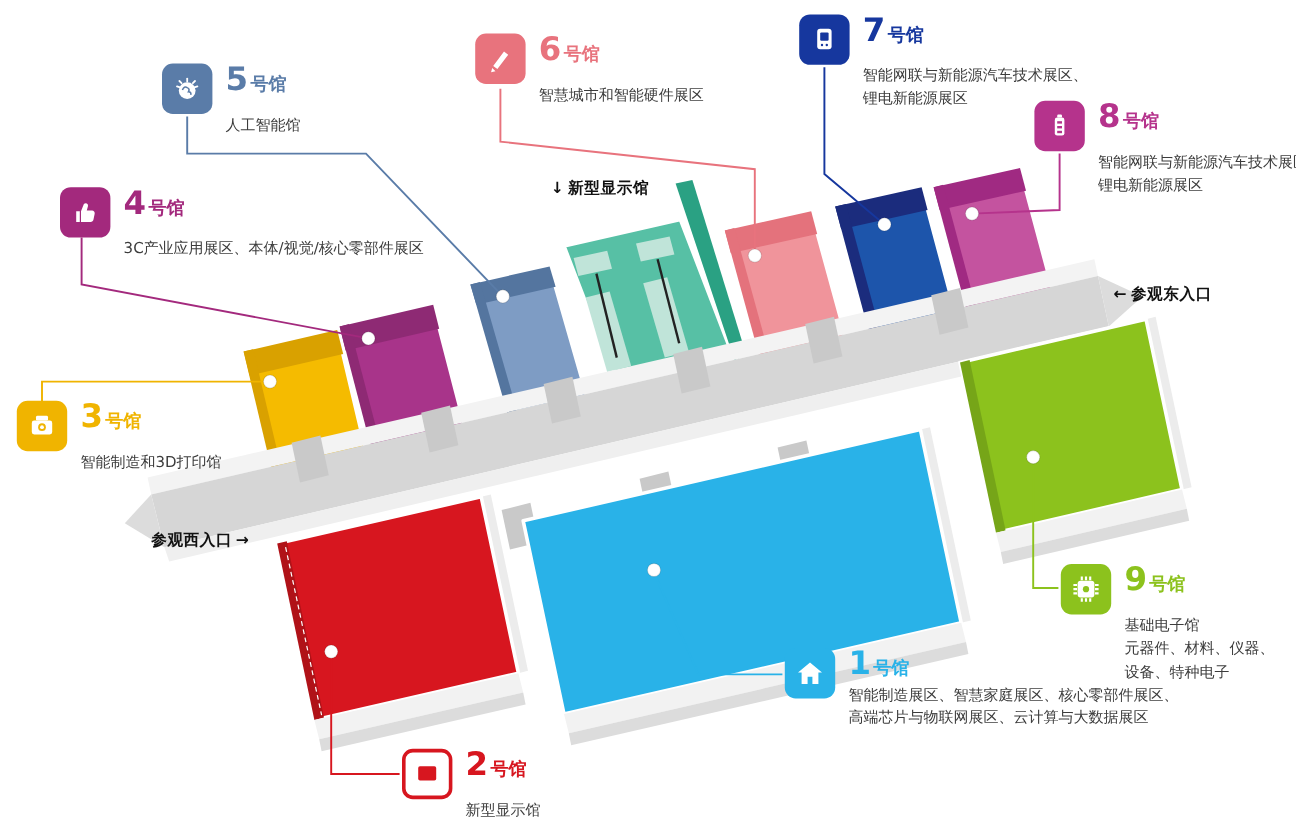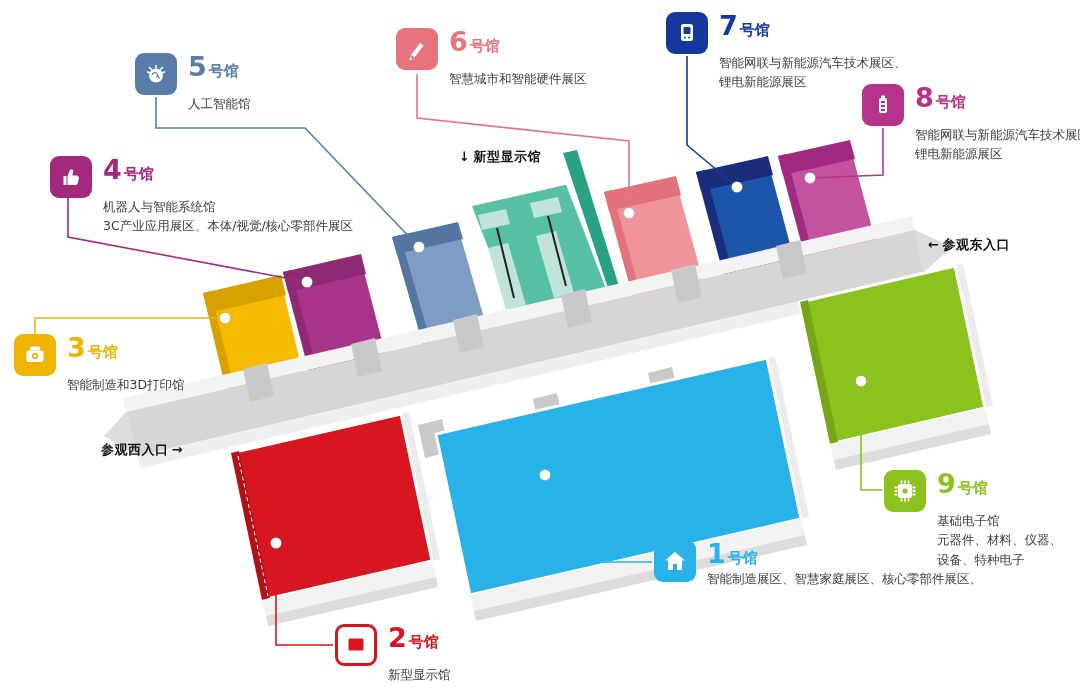--- a/index.html
+++ b/index.html
@@ -134,21 +134,21 @@
       <circle class="dot" cx="737" cy="187" r="5.5"></circle>
       <circle class="dot" cx="810" cy="178" r="5.5"></circle>
       <circle class="dot" cx="276" cy="543" r="5.5"></circle>
       <circle class="dot" cx="545" cy="475" r="5.5"></circle>
       <circle class="dot" cx="861" cy="381" r="5.5"></circle>
     </g>
   </svg>
 
   <div class="entr" style="left:456px;top:148px"><span class="arr">↓</span><span>新型显示馆</span></div>
   <div class="entr" style="left:925px;top:236px"><span class="arr">←</span><span>参观东入口</span></div>
-  <div class="entr" style="left:101px;top:441px"><span>参观西入口</span><span class="arr">→</span></div>
+  <div class="entr" style="left:126px;top:441px"><span>参观西入口</span><span class="arr">→</span></div>
 
   <div class="callout" style="left:135px;top:53px">
     <div class="tile" style="background: rgb(90, 124, 168); color: rgb(90, 124, 168);">
       <svg width="26" height="26" viewBox="0 0 26 26">
           <circle cx="13" cy="14.5" r="7" fill="#fff"></circle>
           <path d="M9 14 q1.5-3.5 4-2 q2.5 1 1 3.5 q2.5 0 2 2.5" stroke="currentColor" stroke-width="1.3" fill="none"></path>
           <g stroke="#fff" stroke-width="1.5" stroke-linecap="round">
             <path d="M13 4.5 v2.5"></path>
             <path d="M6.5 6.5 l1.8 1.8"></path>
             <path d="M19.5 6.5 l-1.8 1.8"></path>
@@ -235,21 +235,20 @@
       <svg width="26" height="26" viewBox="0 0 26 26">
           <path fill="#fff" d="M5.5 12h3v9h-3z M9.5 21h8c1.2 0 2.2-.8 2.4-2l1-4.8c.3-1.4-.8-2.7-2.2-2.7h-4.4l1-3.7c.3-1.1-.4-2.3-1.5-2.5-.7-.1-1.5.2-1.9.8L9.5 12z"></path>
         </svg>
     </div>
     <div class="ctext">
       <div class="ctitle" style="color: rgb(163, 41, 125);">
           <span class="cnum">4</span>
           <span class="csuf">号馆</span>
         </div>
       <div class="clines">
-          <div>机器人与智能系统馆</div>
           <div>3C产业应用展区、本体/视觉/核心零部件展区</div>
         </div>
     </div>
   </div>
 
   <div class="callout" style="left:14px;top:334px">
     <div class="tile" style="background: rgb(240, 180, 0); color: rgb(240, 180, 0);">
       <svg width="26" height="26" viewBox="0 0 26 26">
           <rect x="8" y="4.5" width="10" height="4" rx="1.2" fill="#fff"></rect>
           <rect x="4.5" y="8.5" width="17" height="11.5" rx="2" fill="#fff"></rect>
@@ -291,20 +290,21 @@
           <path d="M13 4l10 8.5h-3V22h-5v-6h-4v6H6V12.5H3z" fill="#fff"></path>
         </svg>
     </div>
     <div class="ctext">
       <div class="ctitle" style="color: rgb(41, 178, 232);">
           <span class="cnum">1</span>
           <span class="csuf">号馆</span>
         </div>
       <div class="clines" style="margin-top:2px">
           <div>智能制造展区、智慧家庭展区、核心零部件展区、</div>
+          <div>高端芯片与物联网展区、云计算与大数据展区</div>
         </div>
     </div>
   </div>
 
   <div class="callout" style="left:884px;top:470px">
     <div class="tile" style="background: rgb(140, 194, 29); color: rgb(140, 194, 29);">
       <svg width="26" height="26" viewBox="0 0 26 26">
           <g stroke="#fff" stroke-width="1.8">
             <path d="M9.5 2.5v3M13 2.5v3M16.5 2.5v3M9.5 20.5v3M13 20.5v3M16.5 20.5v3M2.5 9.5h3M2.5 13h3M2.5 16.5h3M20.5 9.5h3M20.5 13h3M20.5 16.5h3"></path>
           </g>

